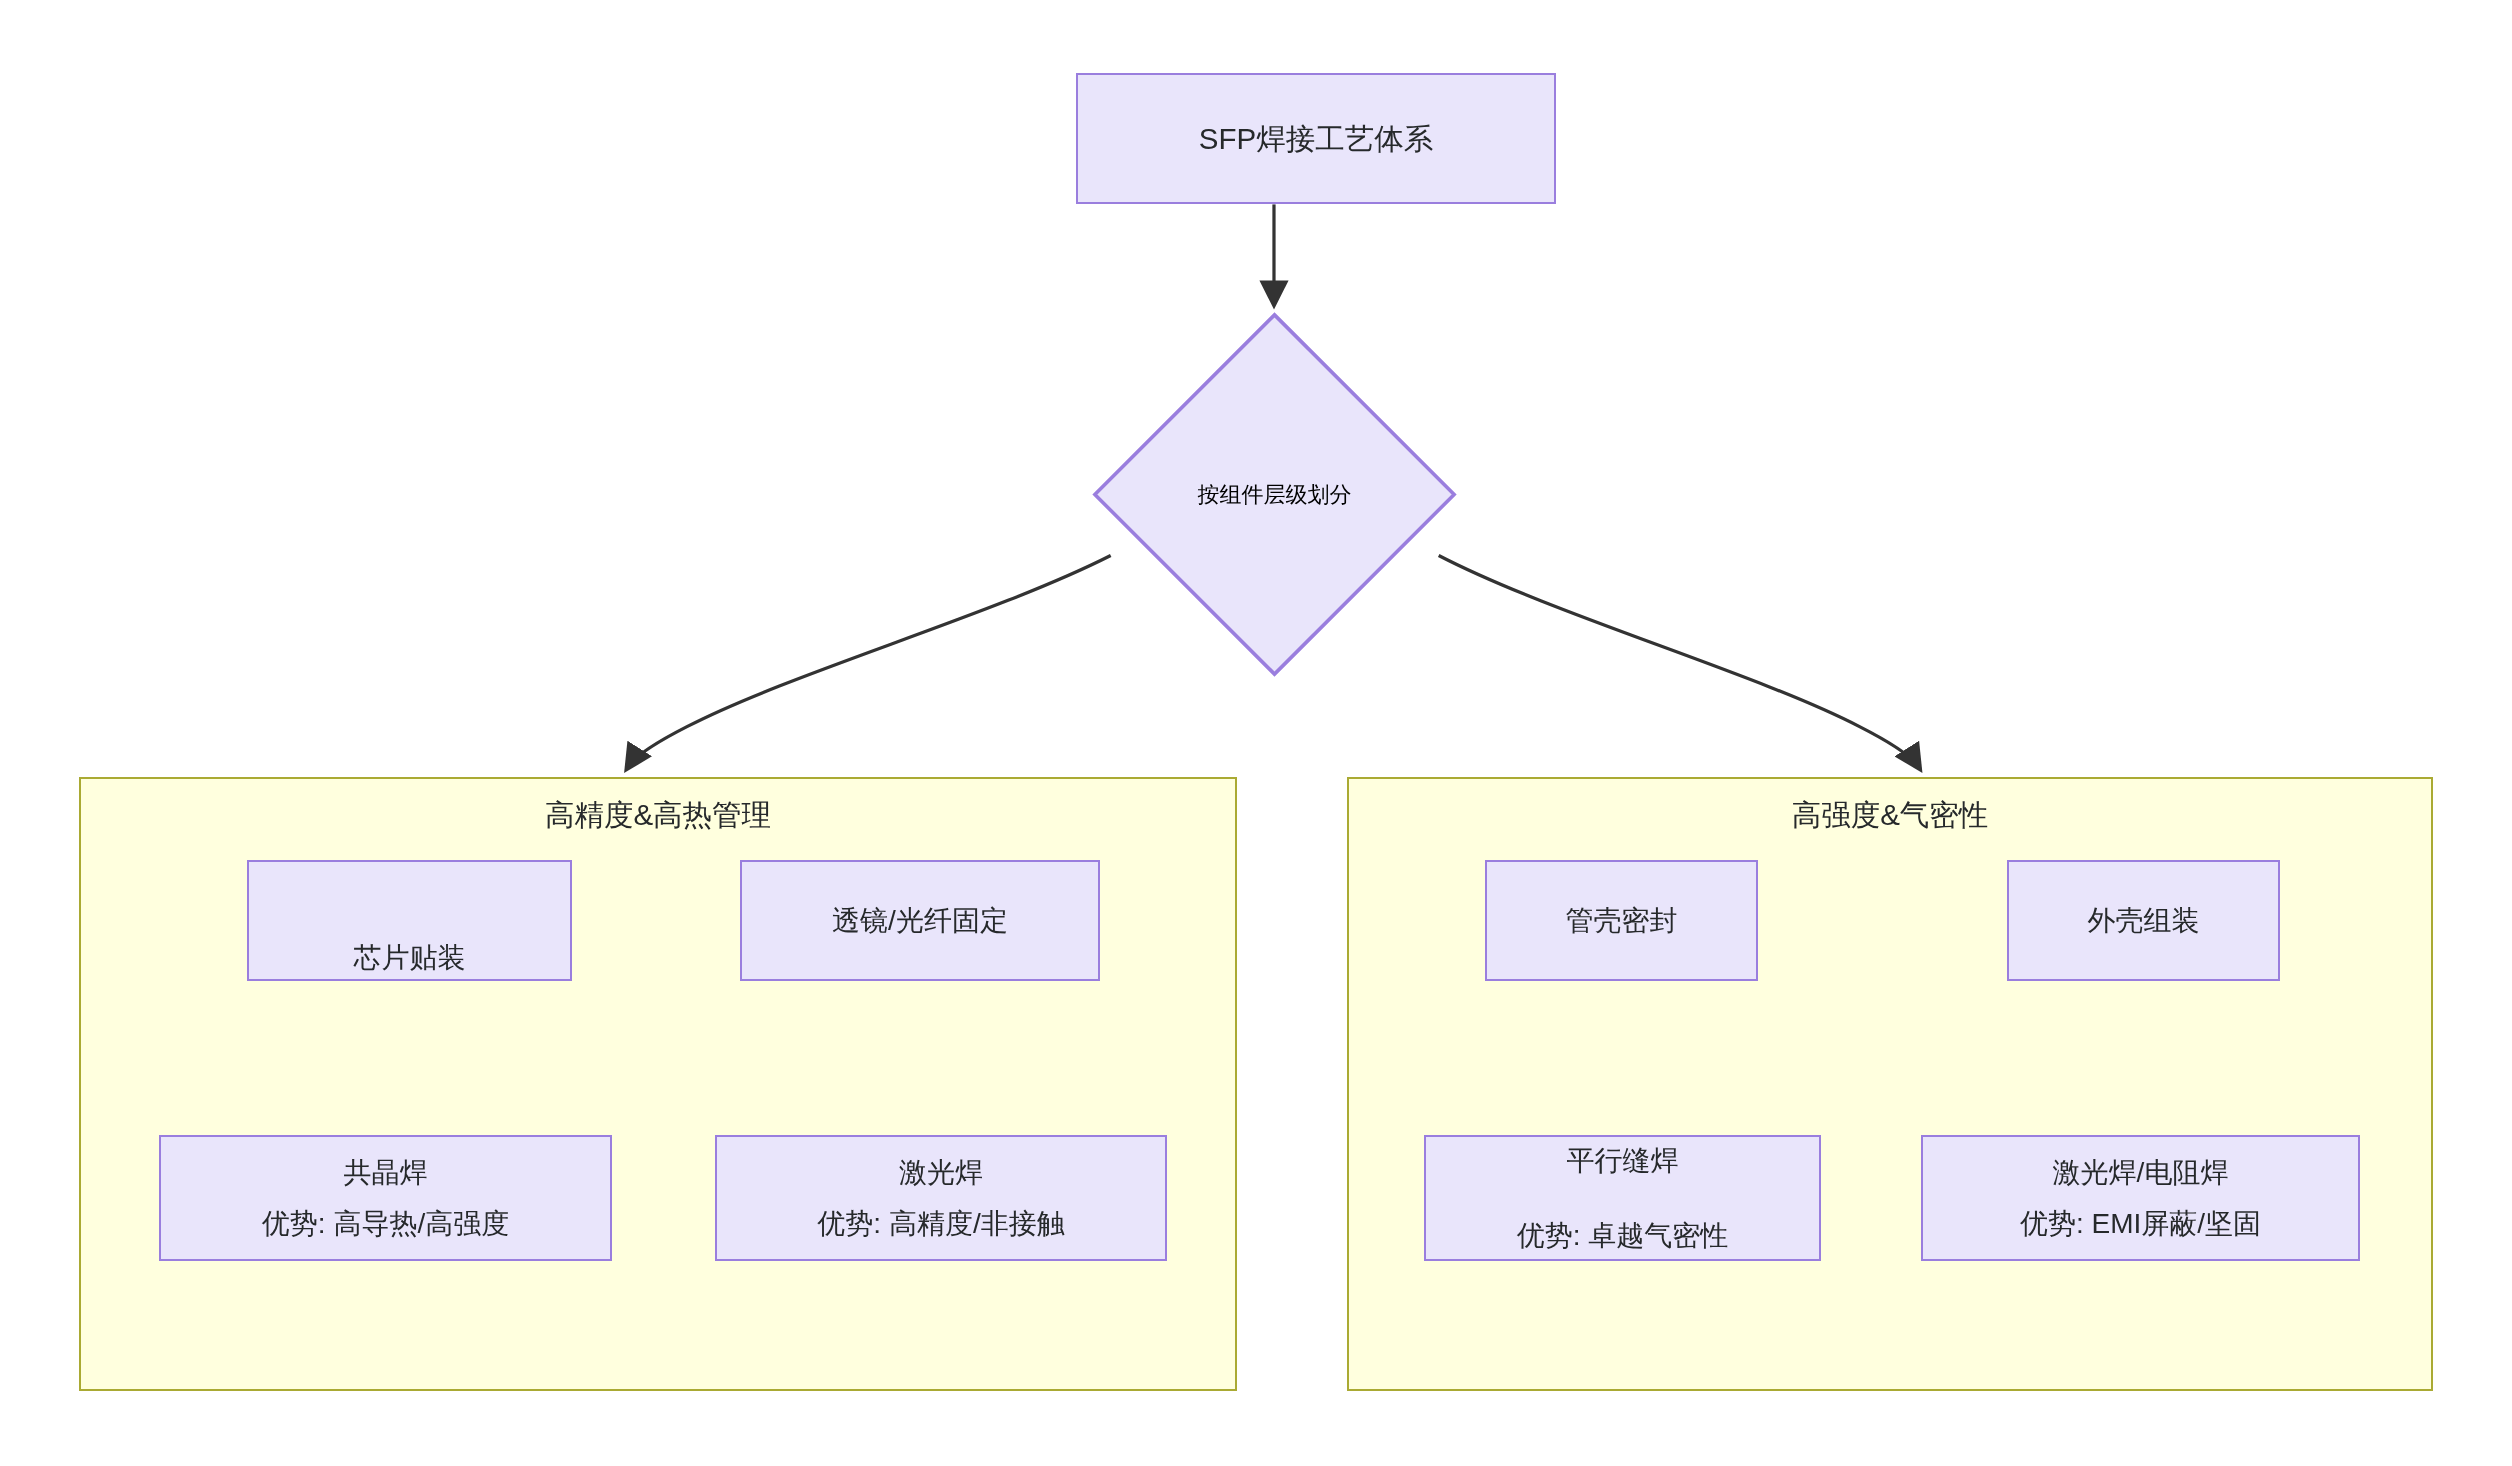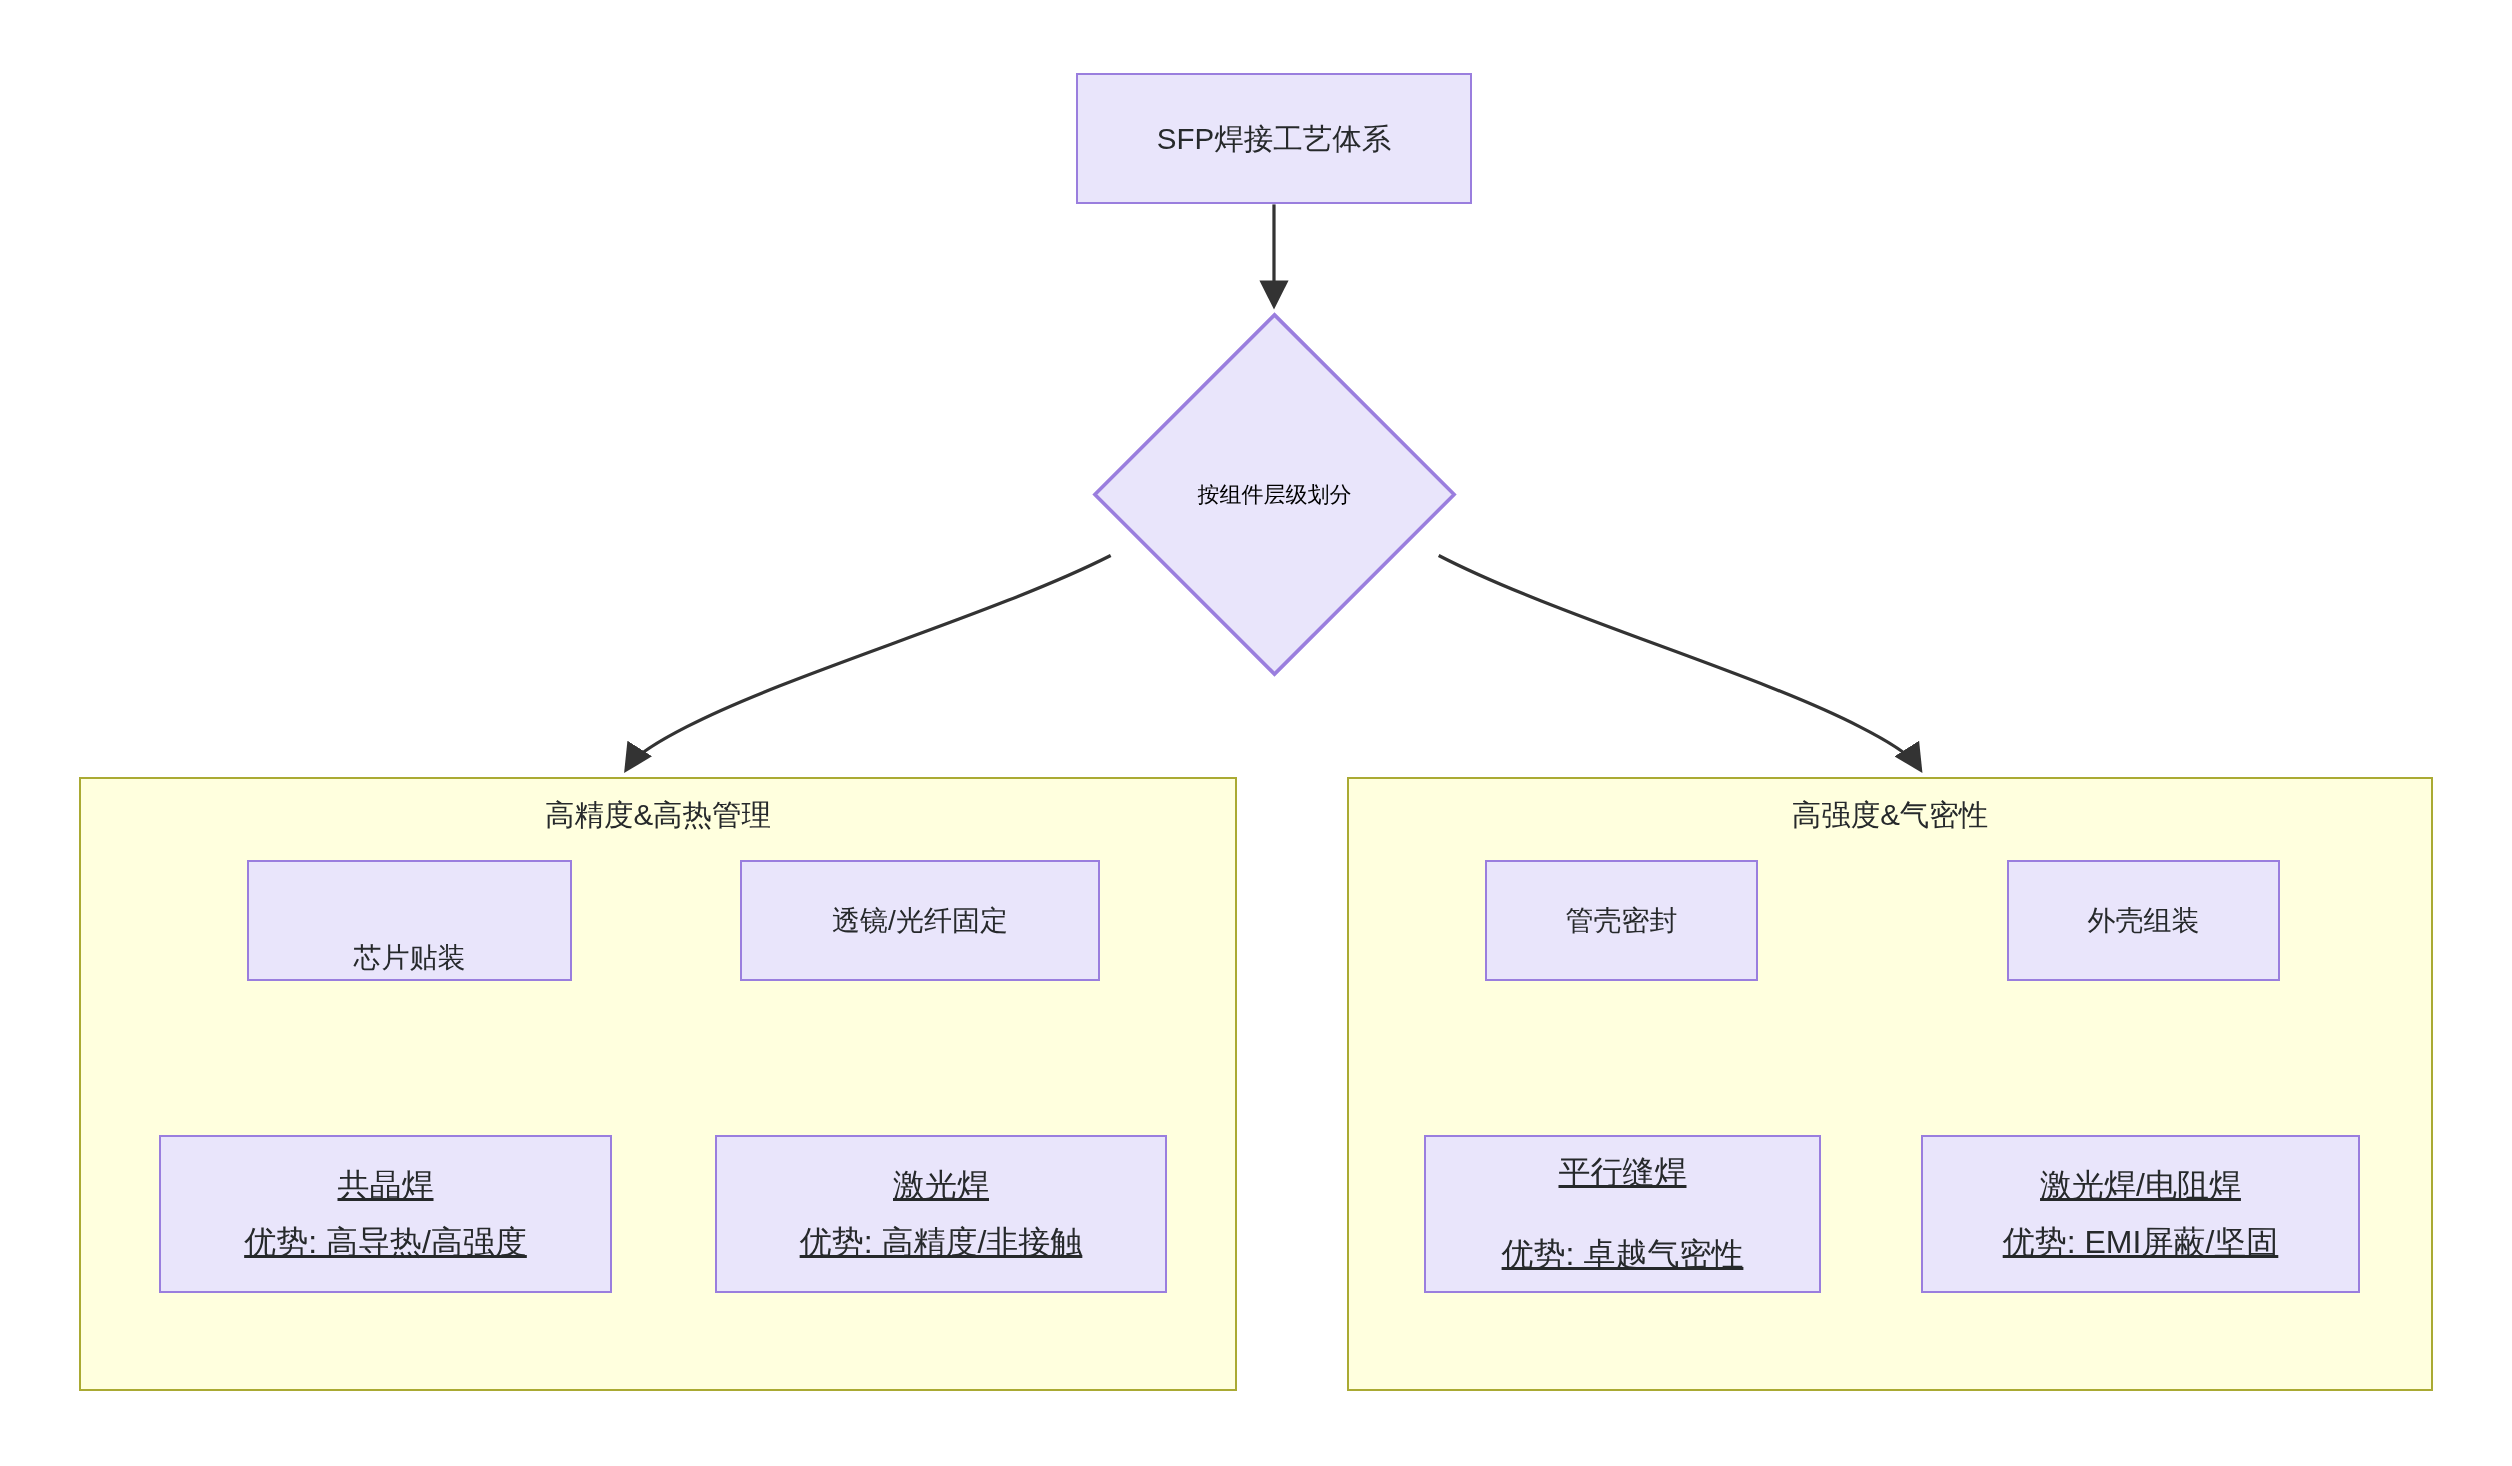--- a/index.html
+++ b/index.html
@@ -48,21 +48,21 @@
   }
   .node .line {
     display: block;
     white-space: nowrap;
   }
 
   
   #node-root {
     left: 1076px;
     top: 73px;
-    width: 396px;
+    width: 480px;
     height: 131px;
     font-size: 29.5px;
   }
 
   
   #node-decision-wrap {
     position: absolute;
     left: 1092px;
     top: 312px;
     width: 365px;
@@ -110,23 +110,22 @@
 
   
   .node-sm {
     width: 273px;
     height: 121px;
     font-size: 28px;
   }
   
   .node-lg {
     width: 453px;
-    height: 158px;
-    font-size: 32px;
-    text-decoration: underline;
+    height: 126px;
+    font-size: 28px;
   }
   .node-lg .line + .line { margin-top: 7.2px; }
 
   #node-chip       { left: 247px;  top: 860px; width: 325px; justify-content: flex-end; }
   #node-lens       { left: 740px; top: 860px; width: 360px; }
   #node-eutectic   { left: 159px;  top: 1135px; width: 453px; }
   #node-laser      { left: 715px;  top: 1135px; width: 452px; }
 
   #node-package    { left: 1485px; top: 860px; width: 273px; }
   #node-shell      { left: 2007px; top: 860px; width: 273px; }

